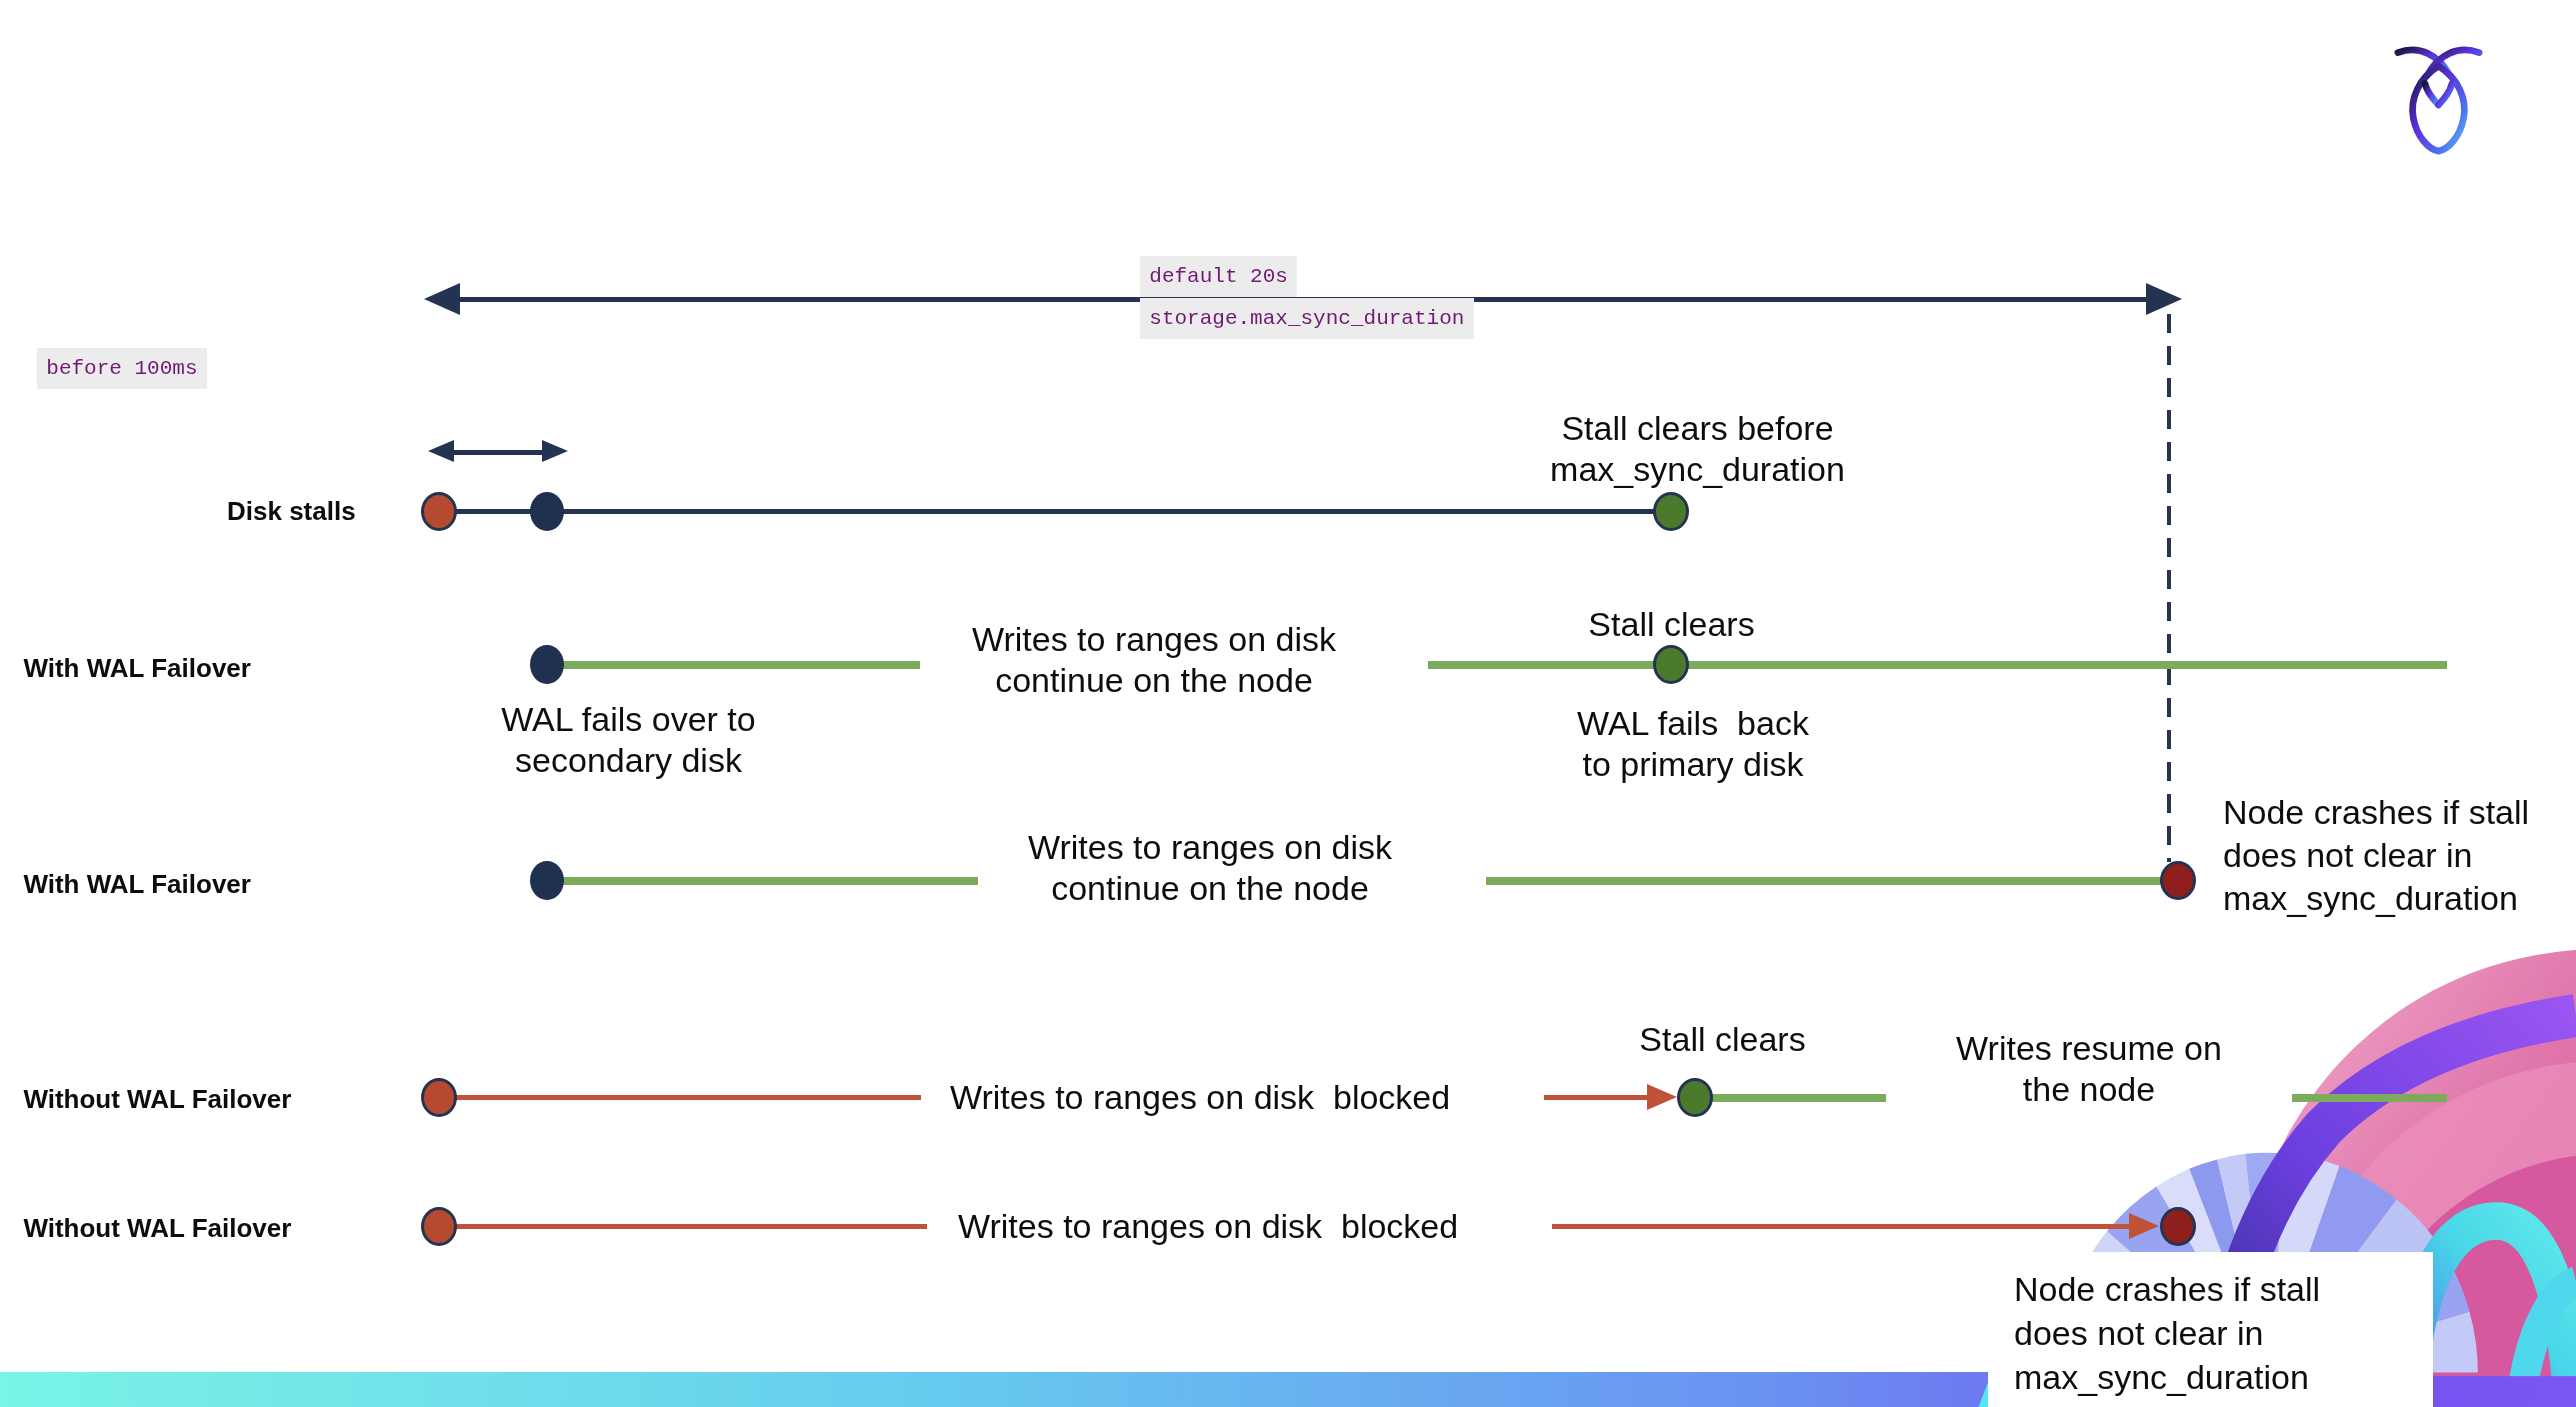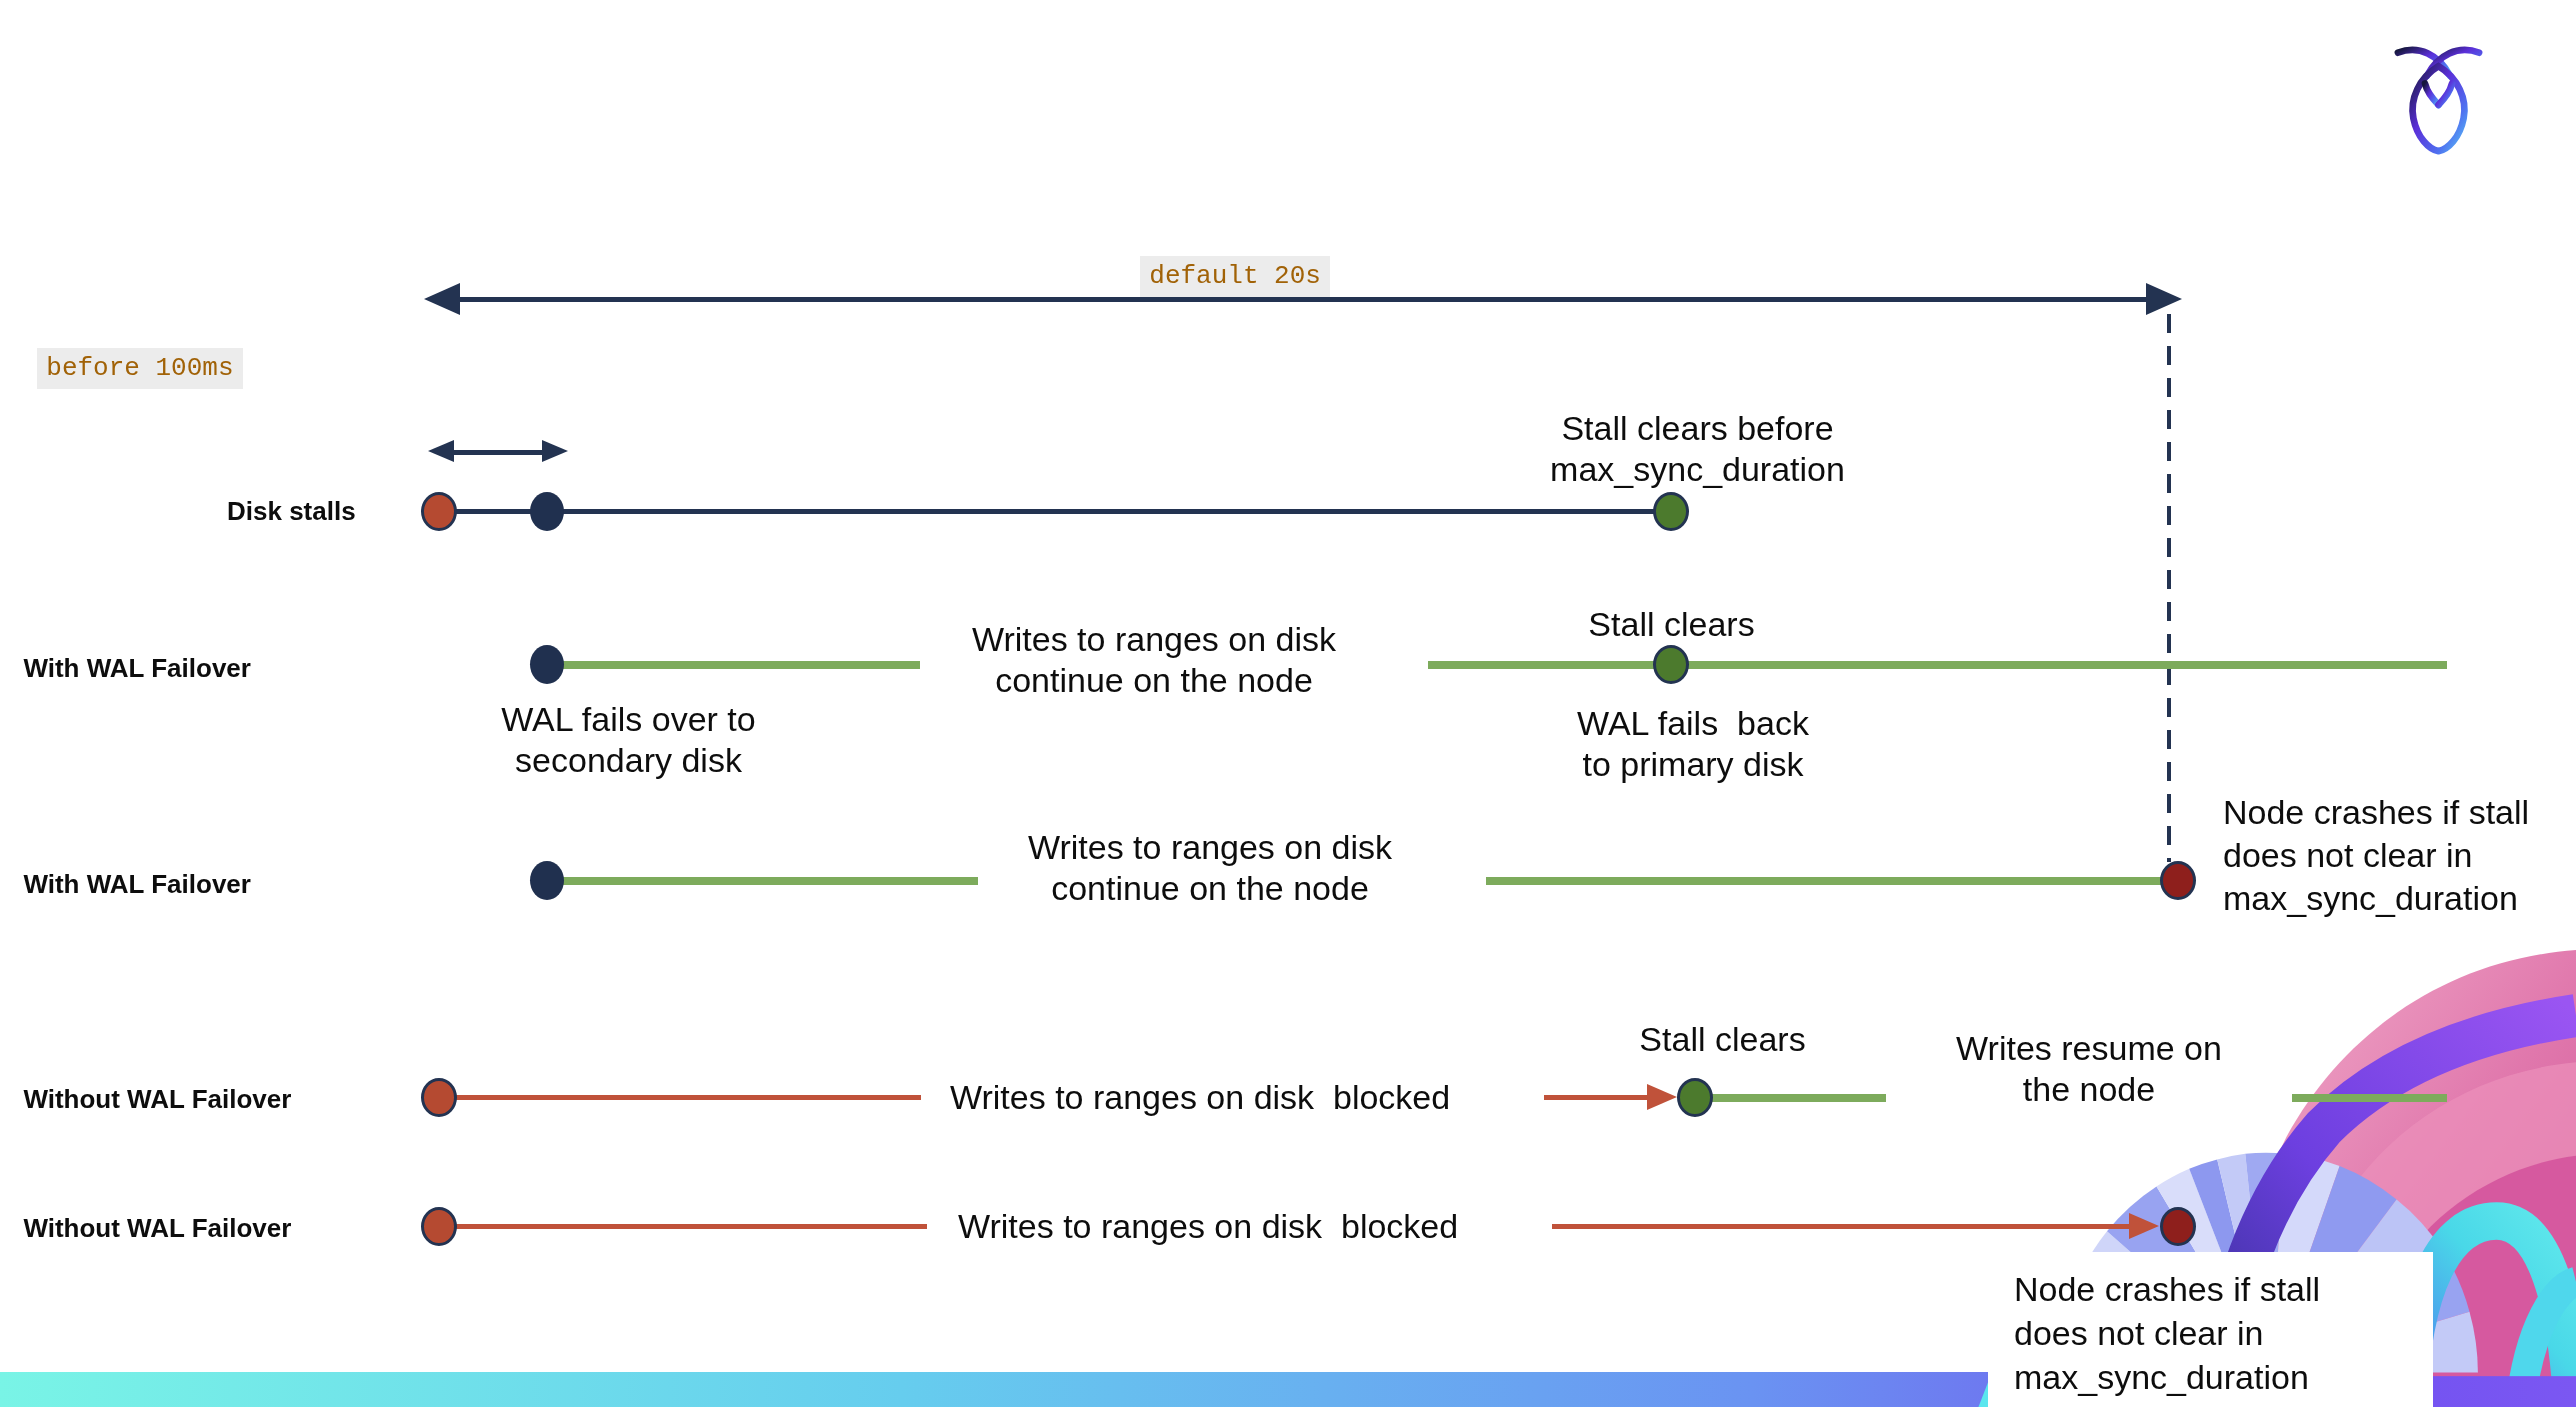--- a/index.html
+++ b/index.html
@@ -18,21 +18,21 @@
   .dot-maroon{width:36px;height:39px;background:#8e1f1c;border:3.7px solid #233351;}
   .tri{position:absolute;width:0;height:0;z-index:5;}
   .dashline{position:absolute;width:3.7px;z-index:4;
     background:repeating-linear-gradient(to bottom,#233351 0 18.7px,transparent 18.7px 32px);}
   
   .rowlabel{position:absolute;font-size:26px;line-height:41px;white-space:nowrap;z-index:7;font-weight:bold;}
   .anno{position:absolute;font-size:34px;line-height:41px;text-align:center;z-index:7;}
   .anno span{display:block;white-space:pre-wrap;}
   .anno.left{text-align:left;}
   .code{position:absolute;z-index:7;font-family:"Liberation Mono","DejaVu Sans Mono",monospace;
-        font-size:26px;line-height:37px;color:#a16207;}
+        font-size:21px;line-height:37px;color:#701a75;}
   .code span{display:inline-block;background:#ececec;padding:1.9px 9.3px;white-space:pre;}
   .notebox{position:absolute;left:1988px;top:1252px;width:445px;height:155px;background:#ffffff;
            z-index:8;box-sizing:border-box;padding:15px 0 0 26px;}
   .notebox .anno-inline{font-size:34px;line-height:44px;text-align:left;}
   .notebox .anno-inline span{display:block;white-space:pre-wrap;}
   .accentbar{position:absolute;left:0;top:1372px;width:2576px;height:36px;z-index:2;
     background:linear-gradient(90deg,#79f4e6 0%,#66cdee 35%,#6a93f2 68%,#7161ee 86%,#8055ef 100%);}
   .corner-art{position:absolute;left:1922px;top:922px;width:654px;height:486px;z-index:3;}
   .logo{position:absolute;left:2389px;top:43px;width:99px;height:112px;z-index:7;}
 </style>
@@ -112,20 +112,23 @@
     <rect x="260" y="486" width="440" height="34" fill="url(#gStrip)"></rect>
   </svg>
 
   <div class="hline navy-line" style="left:445px;top:297px;width:1720px;"></div>
   <div class="tri" style="left:424px;top:283px;border-top:16px solid transparent;border-bottom:16px solid transparent;border-right:36px solid #233351;"></div>
   <div class="tri" style="left:2146px;top:283px;border-top:16px solid transparent;border-bottom:16px solid transparent;border-left:36px solid #233351;"></div>
 
   <div class="code" style="left:1140px;top:256px;">
     <span>default 20s</span>
   </div>
+  <div class="code" style="left:1140px;top:298px;">
+    <span>storage.max_sync_duration</span>
+  </div>
 
   <div class="code" style="left:37px;top:348px;">
     <span>before 100ms</span>
   </div>
   <div class="hline navy-line" style="left:449px;top:450px;width:99px;"></div>
   <div class="tri" style="left:428px;top:440px;border-top:11.2px solid transparent;border-bottom:11.2px solid transparent;border-right:26px solid #233351;"></div>
   <div class="tri" style="left:542px;top:440px;border-top:11.2px solid transparent;border-bottom:11.2px solid transparent;border-left:26px solid #233351;"></div>
 
   <div class="dashline" style="left:2167px;top:314px;height:548px;"></div>
 

